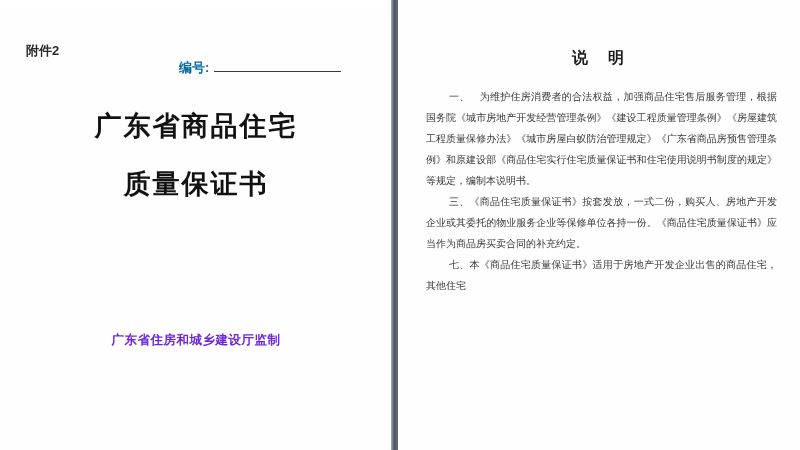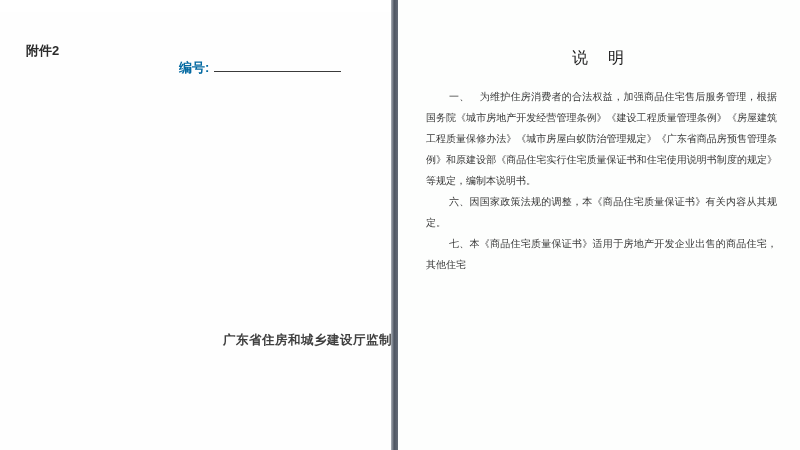--- a/index.html
+++ b/index.html
@@ -59,25 +59,25 @@
     letter-spacing: 2px;
     line-height: 30px;
   }
   .title-line + .title-line {
     margin-top: 28px;
   }
   .issuer-line {
     position: absolute;
     left: 0; top: 320px;
     width: 100%;
-    text-align: right;
+    text-align: center;
     font-size: 12.5px;
     font-weight: 700;
     letter-spacing: 0.5px;
-    color: #404040;
+    color: #6d28d9;
   }
 
   
   .page-divider {
     position: absolute;
     left: 391px; top: 0;
     width: 7px; height: 450px;
     background: linear-gradient(90deg, #aab0b8 0%, #4e5561 45%, #646b77 100%);
   }
 
@@ -87,21 +87,21 @@
     left: 398px; top: 0;
     width: 402px; height: 450px;
     background: #fdfefd;
   }
   .doc-heading {
     position: absolute;
     left: 0; top: 48px;
     width: 100%;
     text-align: center;
     font-size: 16px;
-    font-weight: 400;
+    font-weight: 700;
     letter-spacing: 2px;
     color: #1c1c1c;
   }
   .doc-body {
     position: absolute;
     top: 86px;
     left: 28px;
     right: 23px;
     font-size: 10px;
     line-height: 21px;
@@ -118,29 +118,33 @@
 
 <div id="screen">
 
   <div class="page-left">
     <div class="attachment-label">附件2</div>
 
     <div class="serial-row">
       <span>编号:</span><span class="serial-line"></span>
     </div>
 
+    <div class="title-block">
+      <div class="title-line">广东省商品住宅</div>
+      <div class="title-line">质量保证书</div>
+    </div>
 
     <div class="issuer-line">广东省住房和城乡建设厅监制</div>
   </div>
 
   <div class="page-divider"></div>
 
   <div class="page-right">
     <div class="doc-heading">说　明</div>
 
     <div class="doc-body">
       <p>一、　为维护住房消费者的合法权益，加强商品住宅售后服务管理，根据国务院《城市房地产开发经营管理条例》《建设工程质量管理条例》《房屋建筑工程质量保修办法》《城市房屋白蚁防治管理规定》《广东省商品房预售管理条例》和原建设部《商品住宅实行住宅质量保证书和住宅使用说明书制度的规定》等规定，编制本说明书。</p>
-      <p>六、因国家政策法规的调整，本《商品住宅质量保证书》有关内容从其规定。</p>
+      <p>三、《商品住宅质量保证书》按套发放，一式二份，购买人、房地产开发企业或其委托的物业服务企业等保修单位各持一份。《商品住宅质量保证书》应当作为商品房买卖合同的补充约定。</p>
       <p>七、本《商品住宅质量保证书》适用于房地产开发企业出售的商品住宅，其他住宅</p>
     </div>
   </div>
 
 </div>
 
 </body></html>

